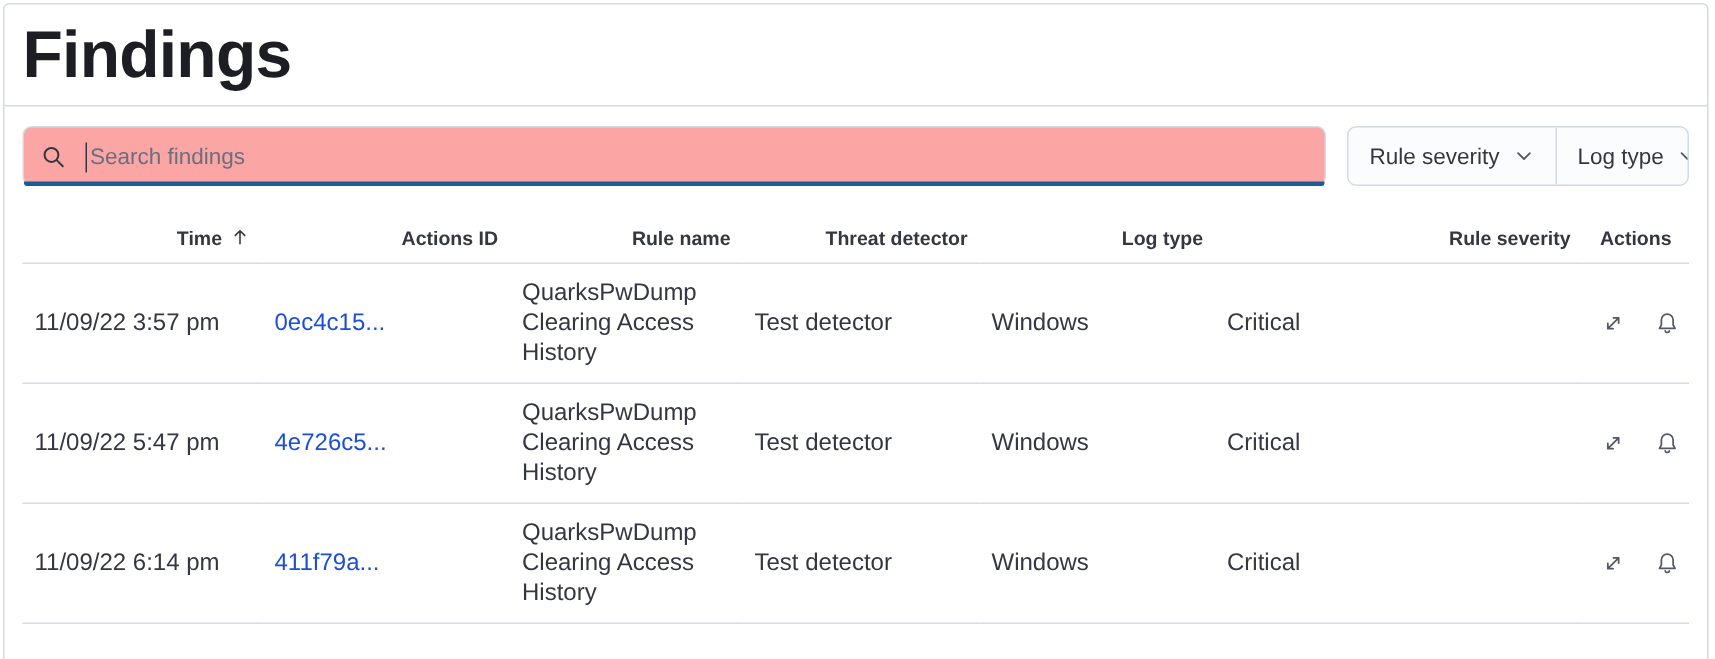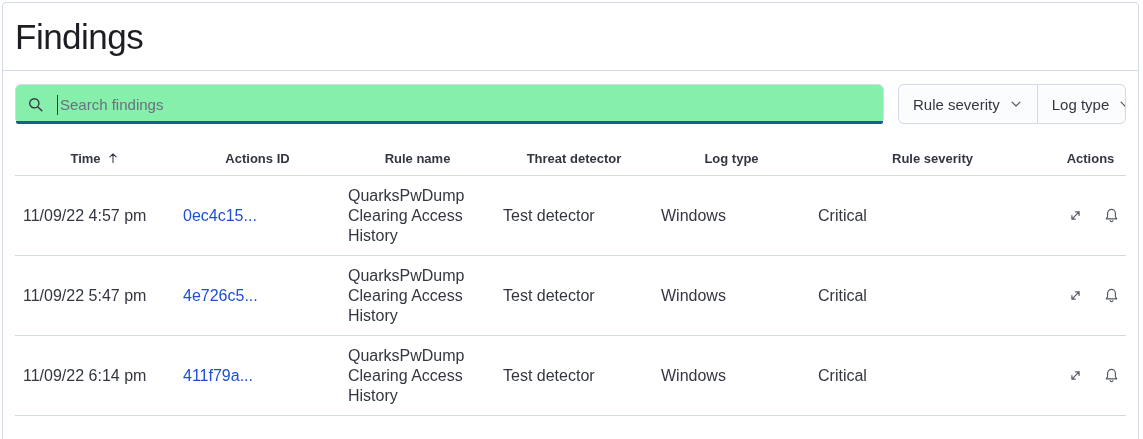--- a/index.html
+++ b/index.html
@@ -17,36 +17,36 @@
     background: #fff;
     border: 1px solid #d3dae6;
     border-radius: 4px 4px 0 0;
   }
   
   .page-header {
     padding: 13px 12px 12px 12px;
     border-bottom: 1px solid #d3dae6;
   }
   .page-title {
-    font-size: 35px;
-    font-weight: 400;
+    font-size: 44px;
+    font-weight: 700;
     line-height: 42px;
     color: #1d1e24;
     letter-spacing: -0.5px;
   }
   
   .content { padding: 13px 12px 0 12px; }
   .toolbar { display: flex; gap: 14px; align-items: stretch; }
   .search-box {
     position: relative;
     flex: 1;
     height: 40px;
     border: 1px solid #d3dae6;
     border-radius: 6px;
-    background: #86efac;
+    background: #fca5a5;
     display: flex;
     align-items: flex-start;
   }
   .search-box .focus-underline {
     position: absolute;
     left: 0; right: 0; bottom: -1px;
     height: 3px;
     background: #1a5d94;
     border-radius: 0 0 2px 2px;
   }
@@ -94,21 +94,21 @@
   .filter-button:first-child { border-right: 1px solid #d3dae6; flex: 1.35; }
   .filter-button:last-child { flex: 1; }
   
   table.findings {
     width: 100%;
     margin-top: 18px;
     border-collapse: collapse;
     table-layout: fixed;
   }
   th {
-    text-align: center;
+    text-align: right;
     font-size: 13px;
     font-weight: 700;
     color: #343741;
     padding: 9px 8px;
     border-bottom: 1px solid #d3dae6;
     white-space: nowrap;
   }
   th.col-actions { text-align: center; padding-right: 8px; }
   th .sort-icon { vertical-align: -2px; margin-left: 5px; }
   td {
@@ -200,21 +200,21 @@
           <th>Rule name</th>
           <th>Threat detector</th>
           <th>Log type</th>
           <th>Rule severity</th>
           <th class="col-actions">Actions</th>
         </tr>
       </thead>
       <tbody>
 
         <tr>
-          <td>11/09/22 4:57 pm</td>
+          <td>11/09/22 3:57 pm</td>
           <td><a class="finding-link">0ec4c15...</a></td>
           <td>QuarksPwDump Clearing Access History</td>
           <td>Test detector</td>
           <td>Windows</td>
           <td>Critical</td>
           <td class="cell-actions">
             <button class="icon-button">
               <svg width="17" height="17" viewBox="0 0 16 16" fill="none">
                 <path d="M4.6 11.4 L11.4 4.6 M11.4 4.6 H8.1 M11.4 4.6 V7.9 M4.6 11.4 H7.9 M4.6 11.4 V8.1" stroke="#535966" stroke-width="1.1" stroke-linecap="round" stroke-linejoin="round"></path>
               </svg>

